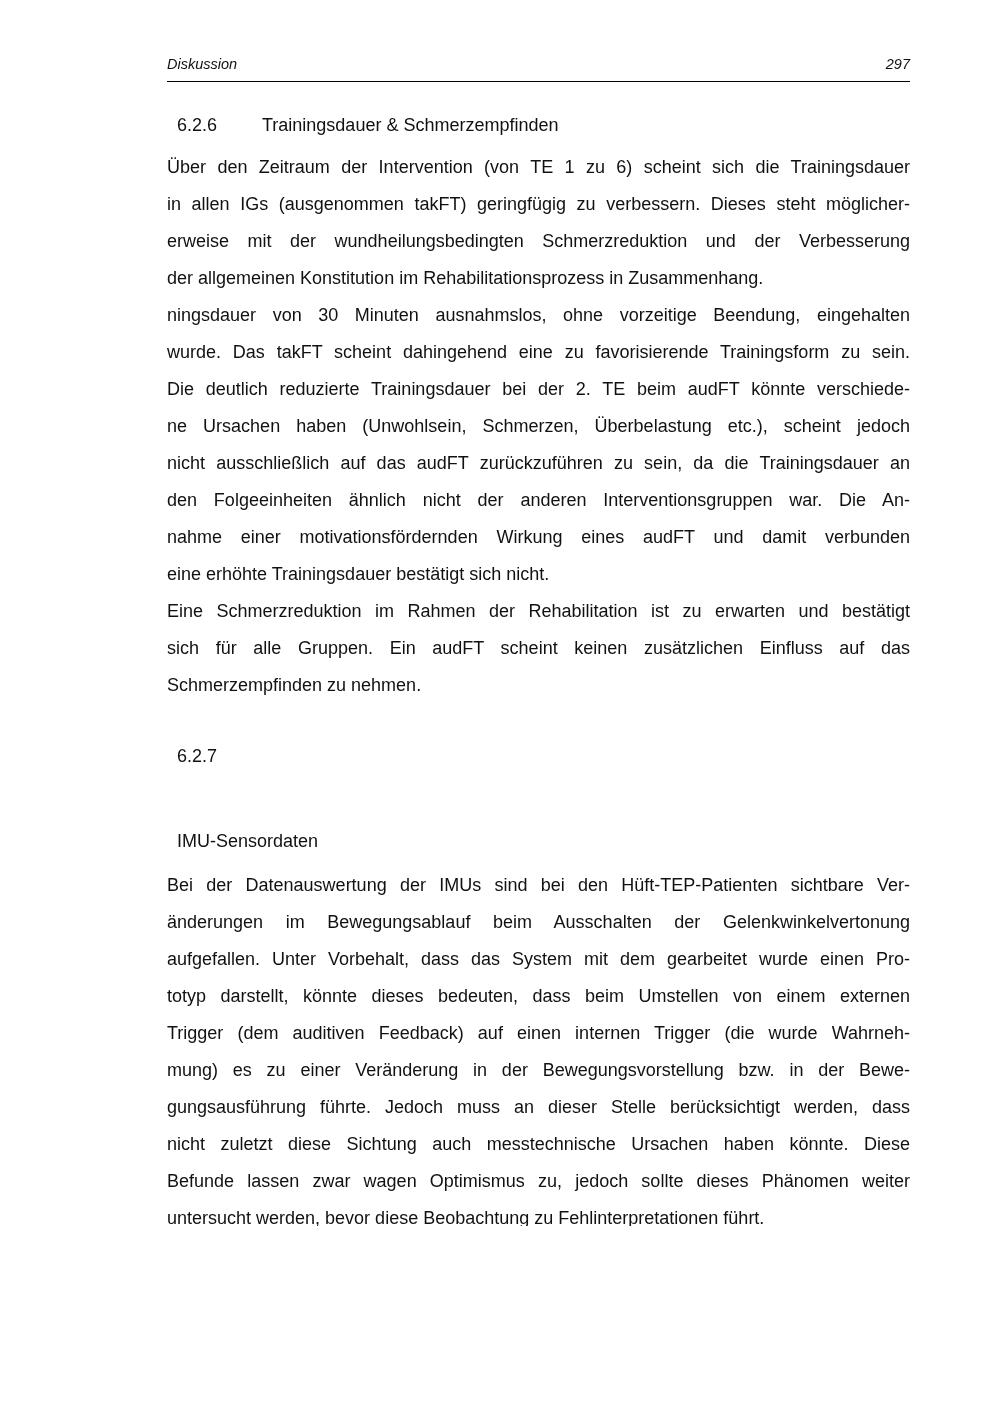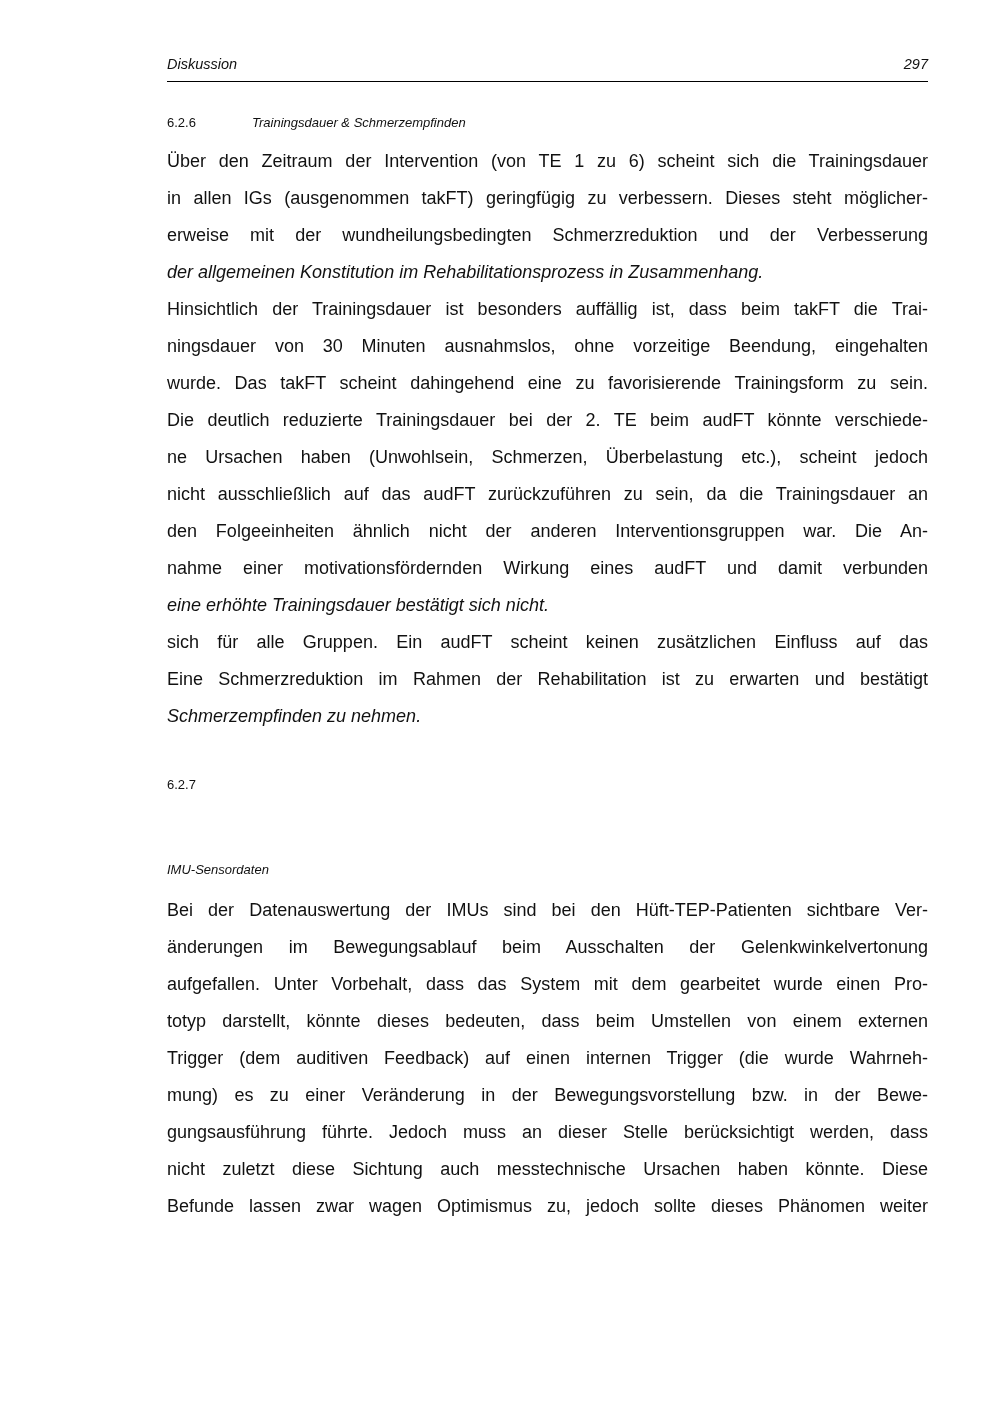--- a/index.html
+++ b/index.html
@@ -7,69 +7,67 @@
     padding: 0;
     background: #ffffff;
   }
   .page {
     position: relative;
     width: 1000px;
     height: 1226px;
     margin: 0 auto;
     background: #ffffff;
     box-sizing: border-box;
-    padding: 56px 72px 0 167px;
+    padding: 56px 90px 0 167px;
     font-family: "Liberation Sans", "DejaVu Sans", sans-serif;
     color: #111111;
     overflow: hidden;
   }
   .running-head {
     display: flex;
     justify-content: space-between;
     align-items: baseline;
     font-style: italic;
     font-size: 14.5px;
     color: #111;
   }
   .head-rule {
     border: none;
     border-top: 1.4px solid #000;
     margin: 9px 0 0 0;
   }
   .section-heading {
     display: flex;
     align-items: baseline;
-    font-size: 13px;
+    font-size: 18px;
     font-weight: 400;
-    margin: 0;
+    margin: 10px;
   }
   .section-heading .sec-num {
     font-style: normal;
     width: 85px;
     flex: 0 0 85px;
   }
   .section-heading .sec-title {
-    font-style: italic;
   }
   #sec-1 .section-heading { margin-top: 33px; }
   #sec-2 .section-heading { margin-top: 42px; flex-direction: column; }
   .paragraphs { margin-top: 13px; }
   #sec-2 .paragraphs { margin-top: 15px; }
   .para { margin: 0; }
   .line {
     font-size: 18px;
     line-height: 37px;
     white-space: normal;
     text-align: justify;
     text-align-last: justify;
     color: #111;
   }
   .line.last {
     text-align-last: left;
-    font-style: italic;
   }
 </style>
 </head>
 <body>
 
 <div class="page">
 
   <header class="running-head">
     <span>Diskussion</span>
     <span>297</span>
@@ -82,33 +80,32 @@
       <span class="sec-title">Trainingsdauer &amp; Schmerzempfinden</span>
     </h2>
     <div class="paragraphs">
       <div class="para">
           <div class="line">Über den Zeitraum der Intervention (von TE 1 zu 6) scheint sich die Trainingsdauer</div>
           <div class="line">in allen IGs (ausgenommen takFT) geringfügig zu verbessern. Dieses steht möglicher-</div>
           <div class="line">erweise mit der wundheilungsbedingten Schmerzreduktion und der Verbesserung</div>
           <div class="line last">der allgemeinen Konstitution im Rehabilitationsprozess in Zusammenhang.</div>
         </div>
       <div class="para">
-          <div class="line">Hinsichtlich der Trainingsdauer ist besonders auffällig ist, dass beim takFT die Trai-</div>
           <div class="line">ningsdauer von 30 Minuten ausnahmslos, ohne vorzeitige Beendung, eingehalten</div>
           <div class="line">wurde. Das takFT scheint dahingehend eine zu favorisierende Trainingsform zu sein.</div>
           <div class="line">Die deutlich reduzierte Trainingsdauer bei der 2. TE beim audFT könnte verschiede-</div>
           <div class="line">ne Ursachen haben (Unwohlsein, Schmerzen, Überbelastung etc.), scheint jedoch</div>
           <div class="line">nicht ausschließlich auf das audFT zurückzuführen zu sein, da die Trainingsdauer an</div>
           <div class="line">den Folgeeinheiten ähnlich nicht der anderen Interventionsgruppen war. Die An-</div>
           <div class="line">nahme einer motivationsfördernden Wirkung eines audFT und damit verbunden</div>
           <div class="line last">eine erhöhte Trainingsdauer bestätigt sich nicht.</div>
         </div>
       <div class="para">
+          <div class="line">Eine Schmerzreduktion im Rahmen der Rehabilitation ist zu erwarten und bestätigt</div>
           <div class="line">sich für alle Gruppen. Ein audFT scheint keinen zusätzlichen Einfluss auf das</div>
-          <div class="line">Eine Schmerzreduktion im Rahmen der Rehabilitation ist zu erwarten und bestätigt</div>
           <div class="line last">Schmerzempfinden zu nehmen.</div>
         </div>
     </div>
   </section>
 
   <section id="sec-2">
     <h2 class="section-heading">
       <span class="sec-num">6.2.7</span>
       <span class="sec-title">IMU-Sensordaten</span>
     </h2>

